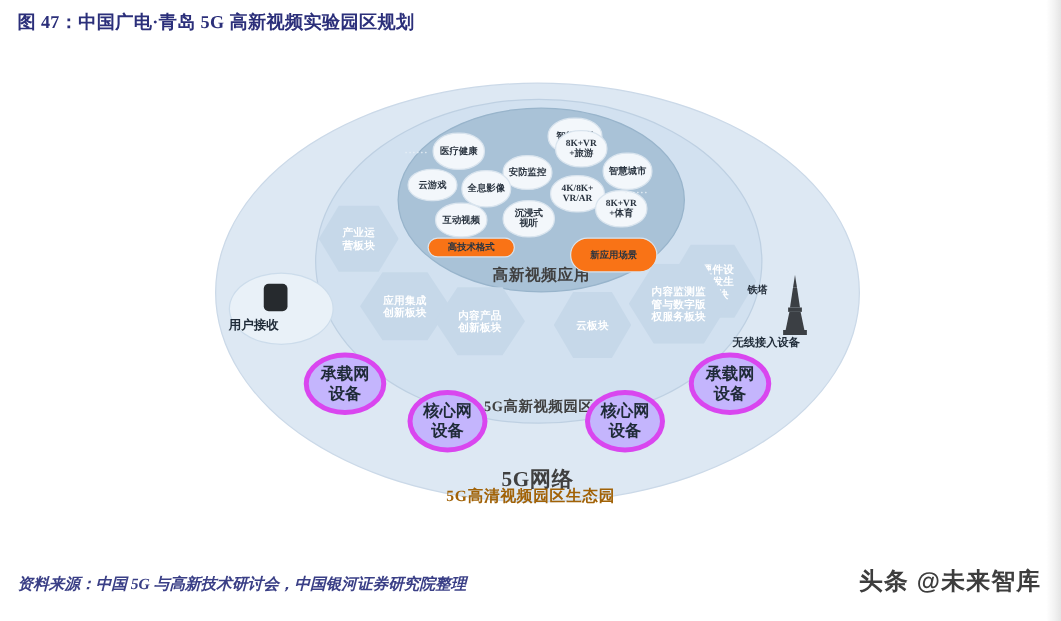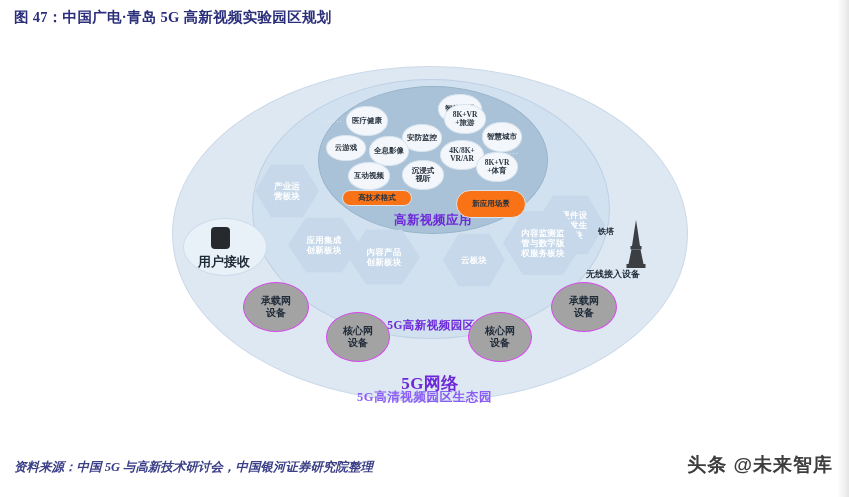--- a/index.html
+++ b/index.html
@@ -98,21 +98,21 @@
     height: 148px;
     background: #a9c2d7;
     border: 1px solid #98b4cb;
   }
 
   .ell-label {
     position: absolute;
     width: 100%;
     text-align: center;
     font-weight: bold;
-    color: #6d28d9;
+    color: #404040;
     white-space: nowrap;
     letter-spacing: 0.5px;
   }
   .lbl-inner { bottom: 4px;  font-size: 12.5px; }
   .lbl-mid   { bottom: 5px;  font-size: 11.5px; }
   .lbl-outer { bottom: 6px;  font-size: 17px; }
 
   
   .bubble {
     position: absolute;
@@ -159,27 +159,27 @@
     clip-path: polygon(25% 3%, 75% 3%, 100% 50%, 75% 97%, 25% 97%, 0% 50%);
     box-sizing: border-box;
     padding: 2px;
     letter-spacing: 0.2px;
   }
 
   
   .netoval {
     position: absolute;
     border-radius: 50%;
-    background: #a3a3a3;
-    border: 1px solid #d946ef;
+    background: #c4b5fd;
+    border: 4px solid #d946ef;
     display: flex;
     align-items: center;
     justify-content: center;
     text-align: center;
-    font-size: 10px;
+    font-size: 13px;
     font-weight: bold;
     color: #1f2b38;
     line-height: 1.25;
     box-sizing: border-box;
   }
 
   
   .user-oval {
     position: absolute;
     left: 183px;
@@ -197,22 +197,22 @@
     width: 19px;
     height: 22px;
     background: #262a2e;
     border-radius: 4px;
   }
   .user-label {
     position: absolute;
     left: 183px;
     top: 207px;
     width: 82px;
-    text-align: center;
-    font-size: 13px;
+    text-align: left;
+    font-size: 10px;
     font-weight: bold;
     color: #1f2b38;
     white-space: nowrap;
   }
 
   
   .tower-label {
     position: absolute;
     left: 598px;
     top: 180px;
@@ -241,21 +241,21 @@
   }
 
   .diagram-caption {
     position: absolute;
     left: 0;
     top: 343px;
     width: 849px;
     text-align: center;
     font-size: 12.5px;
     font-weight: bold;
-    color: #8b5cf6;
+    color: #a16207;
     letter-spacing: 0.6px;
   }
 </style>
 </head>
 <body>
 
 <div class="page-edge"></div>
 
 <div class="fig-title">图 47：中国广电·青岛 5G 高新视频实验园区规划</div>
 

